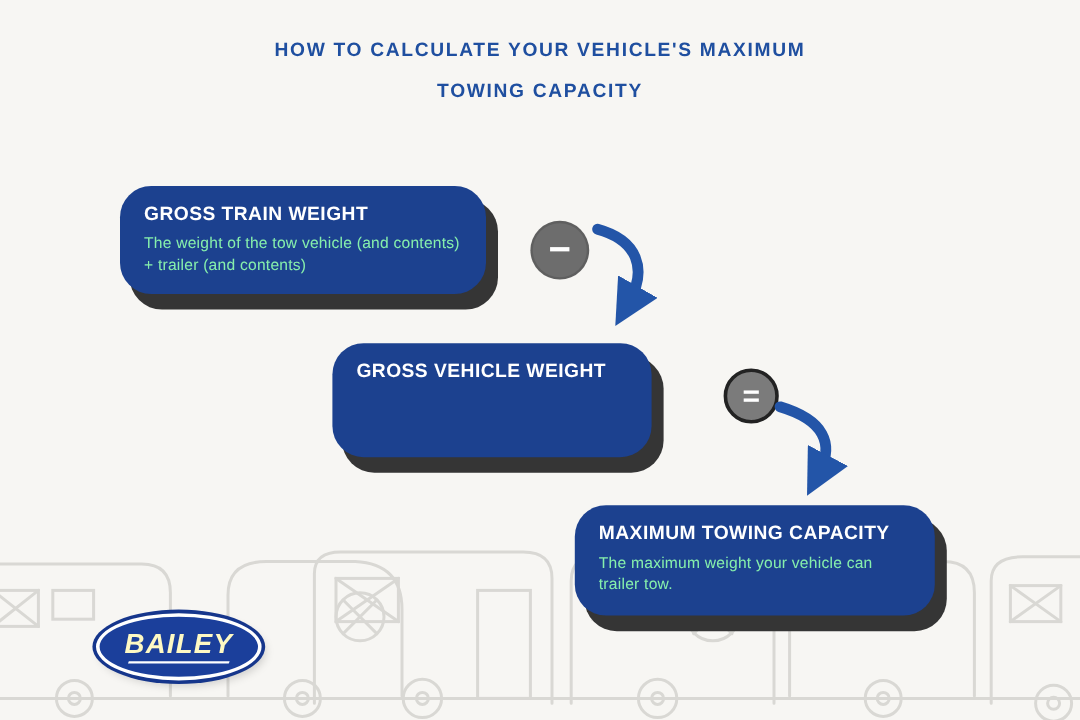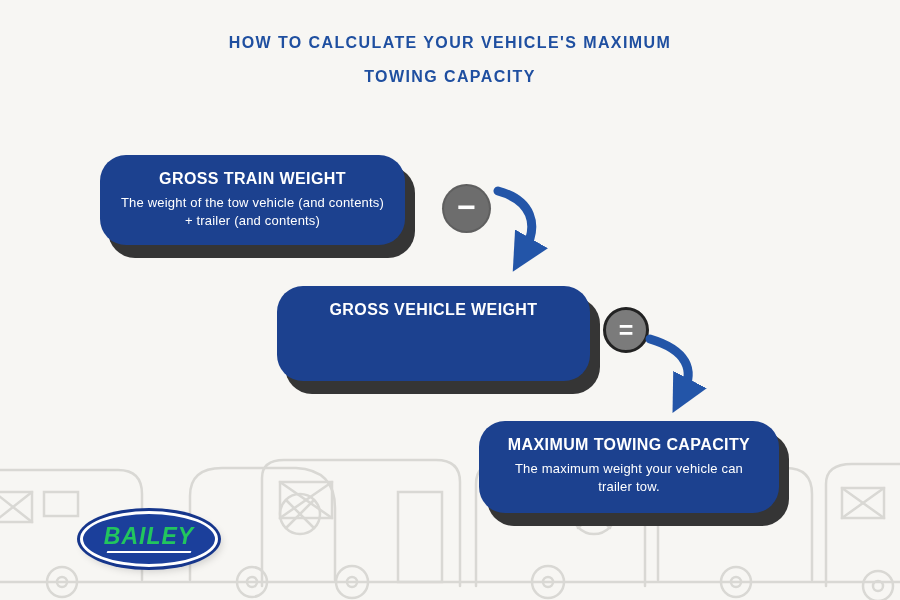--- a/index.html
+++ b/index.html
@@ -17,31 +17,30 @@
     line-height:34px;color:#1f4fa0;
   }
 
   
   .card{
     position:absolute;box-sizing:border-box;
     background:#1c418f;border-radius:26px;
     padding:15px 20px;
     box-shadow:9px 12px 0 1px #353535;
     color:#ffffff;
-    text-align:center;
   }
   .card1{left:100px;top:155px;width:305px;height:90px;}
-  .card2{left:277px;top:286px;width:313px;height:95px;}
+  .card2{left:277px;top:286px;width:266px;height:95px;}
   .card3{left:479px;top:421px;width:300px;height:92px;}
   .card-heading{
     font-size:16px;font-weight:bold;letter-spacing:.4px;margin-bottom:6px;
     color:#ffffff;white-space:nowrap;
   }
   .card-body{
-    font-size:13px;line-height:1.38;color:#ffffff;letter-spacing:.2px;
+    font-size:13px;line-height:1.38;color:#86efac;letter-spacing:.2px;
   }
 
   
   .op{
     position:absolute;border-radius:50%;
     display:flex;align-items:center;justify-content:center;
     background:#6d6d6d;color:#ffffff;
   }
   .op1{left:444px;top:186px;width:45px;height:45px;box-shadow:0 0 0 2px #5f5f5f;}
   .op2{left:603px;top:307px;width:40px;height:40px;border:3px solid #222222;background:#7b7b7b;}
@@ -55,21 +54,21 @@
 
   
   .logo{
     position:absolute;left:80px;top:511px;width:138px;height:56px;
     box-sizing:border-box;border-radius:50%;
     background:#1b3f9b;border:3px solid #ffffff;
     box-shadow:0 0 0 3px #16368c, 3px 4px 8px rgba(0,0,0,.18);
     display:flex;flex-direction:column;align-items:center;justify-content:center;
   }
   .logo-text{
-    font-style:italic;font-weight:bold;font-size:23px;color:#22c55e;
+    font-style:italic;font-weight:bold;font-size:23px;color:#fef9c3;
     letter-spacing:1px;line-height:1;
   }
   .logo-underline{
     display:block;width:84px;height:2px;background:#ffffff;margin-top:3px;
     transform:skewX(-20deg);
   }
 </style>
 </head>
 <body>
 

